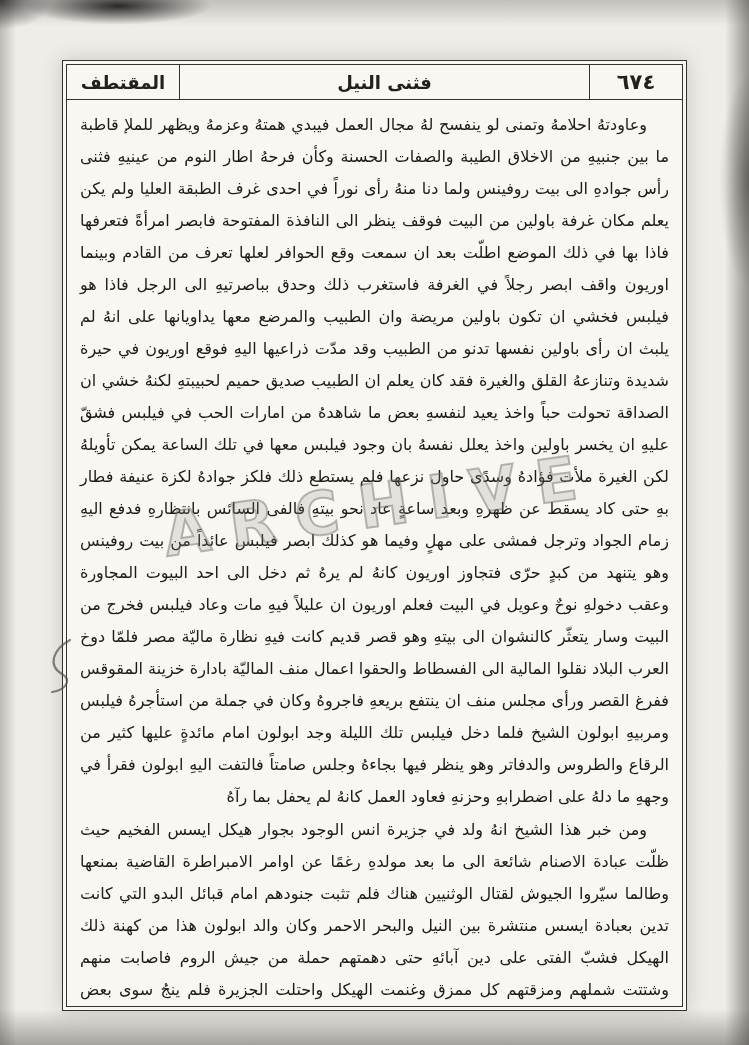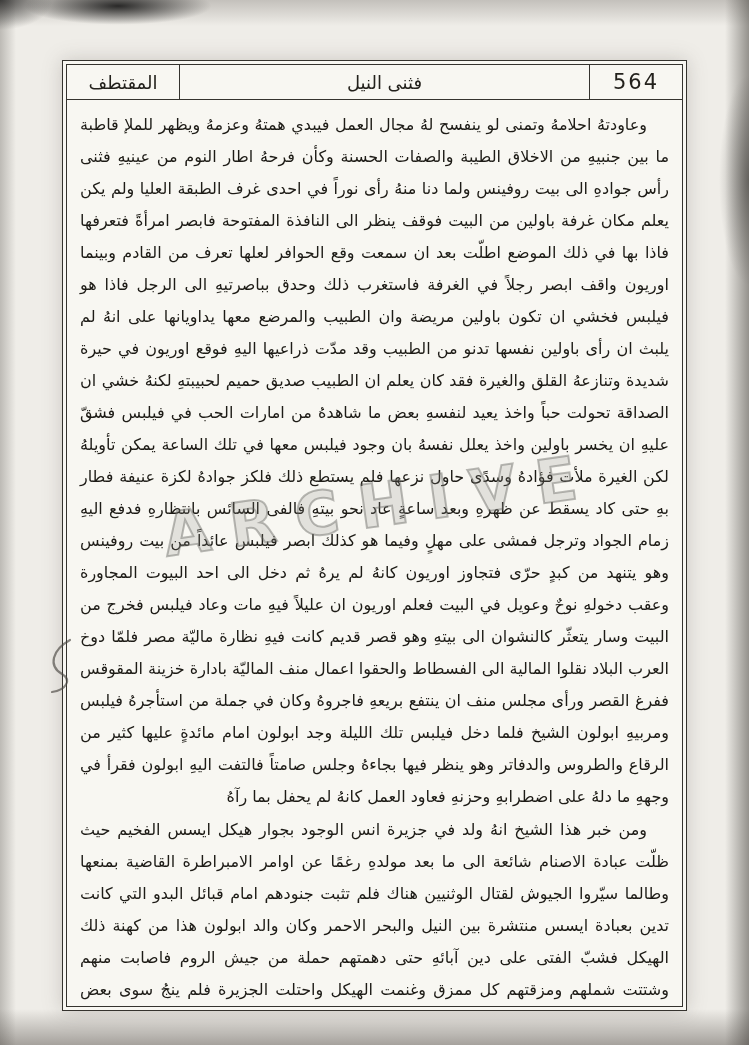--- a/index.html
+++ b/index.html
@@ -46,21 +46,21 @@
     align-items: stretch;
     border-bottom: 1px solid #35332e;
     height: 34px;
     flex: 0 0 34px;
     color: #23211c;
   }
   .hdr-cell {
     display: flex;
     align-items: center;
     justify-content: center;
-    font-weight: normal;
+    font-weight: bold;
   }
   .hdr-number {
     flex: 0 0 92px;
     border-left: 1px solid #35332e;
     font-size: 21px;
     letter-spacing: 2px;
   }
   .hdr-title {
     flex: 1 1 auto;
     font-size: 18px;
@@ -107,21 +107,21 @@
 </style>
 </head>
 <body>
 
 <div class="scan">
 
   <div class="page-frame">
     <div class="page-inner">
 
       <div class="page-header">
-        <div class="hdr-cell hdr-number">564</div>
+        <div class="hdr-cell hdr-number">٦٧٤</div>
         <div class="hdr-cell hdr-title">فثنى النيل</div>
         <div class="hdr-cell hdr-publication">المقتطف</div>
       </div>
 
       <div class="page-body">
         <p>وعاودتهُ احلامهُ وتمنى لو ينفسح لهُ مجال العمل فيبدي همتهُ وعزمهُ ويظهر للملإ قاطبة ما بين جنبيهِ من الاخلاق الطيبة والصفات الحسنة وكأن فرحهُ اطار النوم من عينيهِ فثنى رأس جوادهِ الى بيت روفينس ولما دنا منهُ رأى نوراً في احدى غرف الطبقة العليا ولم يكن يعلم مكان غرفة باولين من البيت فوقف ينظر الى النافذة المفتوحة فابصر امرأةً فتعرفها فاذا بها في ذلك الموضع اطلّت بعد ان سمعت وقع الحوافر لعلها تعرف من القادم وبينما اوريون واقف ابصر رجلاً في الغرفة فاستغرب ذلك وحدق بباصرتيهِ الى الرجل فاذا هو فيلبس فخشي ان تكون باولين مريضة وان الطبيب والمرضع معها يداويانها على انهُ لم يلبث ان رأى باولين نفسها تدنو من الطبيب وقد مدّت ذراعيها اليهِ فوقع اوريون في حيرة شديدة وتنازعهُ القلق والغيرة فقد كان يعلم ان الطبيب صديق حميم لحبيبتهِ لكنهُ خشي ان الصداقة تحولت حباً واخذ يعيد لنفسهِ بعض ما شاهدهُ من امارات الحب في فيلبس فشقّ عليهِ ان يخسر باولين واخذ يعلل نفسهُ بان وجود فيلبس معها في تلك الساعة يمكن تأويلهُ لكن الغيرة ملأت فؤادهُ وسدًى حاول نزعها فلم يستطع ذلك فلكز جوادهُ لكزة عنيفة فطار بهِ حتى كاد يسقط عن ظهرهِ وبعد ساعةٍ عاد نحو بيتهِ فالفى السائس بانتظارهِ فدفع اليهِ زمام الجواد وترجل فمشى على مهلٍ وفيما هو كذلك ابصر فيلبس عائداً من بيت روفينس وهو يتنهد من كبدٍ حرّى فتجاوز اوريون كانهُ لم يرهُ ثم دخل الى احد البيوت المجاورة وعقب دخولهِ نوحٌ وعويل في البيت فعلم اوريون ان عليلاً فيهِ مات وعاد فيلبس فخرج من البيت وسار يتعثّر كالنشوان الى بيتهِ وهو قصر قديم كانت فيهِ نظارة ماليّة مصر فلمّا دوخ العرب البلاد نقلوا المالية الى الفسطاط والحقوا اعمال منف الماليّة بادارة خزينة المقوقس ففرغ القصر ورأى مجلس منف ان ينتفع بريعهِ فاجروهُ وكان في جملة من استأجرهُ فيلبس ومربيهِ ابولون الشيخ فلما دخل فيلبس تلك الليلة وجد ابولون امام مائدةٍ عليها كثير من الرقاع والطروس والدفاتر وهو ينظر فيها بجاءهُ وجلس صامتاً فالتفت اليهِ ابولون فقرأ في وجههِ ما دلهُ على اضطرابهِ وحزنهِ فعاود العمل كانهُ لم يحفل بما رآهُ</p>
         <p>ومن خبر هذا الشيخ انهُ ولد في جزيرة انس الوجود بجوار هيكل ايسس الفخيم حيث ظلّت عبادة الاصنام شائعة الى ما بعد مولدهِ رغمًا عن اوامر الامبراطرة القاضية بمنعها وطالما سيّروا الجيوش لقتال الوثنيين هناك فلم تثبت جنودهم امام قبائل البدو التي كانت تدين بعبادة ايسس منتشرة بين النيل والبحر الاحمر وكان والد ابولون هذا من كهنة ذلك الهيكل فشبّ الفتى على دين آبائهِ حتى دهمتهم حملة من جيش الروم فاصابت منهم وشتتت شملهم ومزقتهم كل ممزق وغنمت الهيكل واحتلت الجزيرة فلم ينجُ سوى بعض الكهنة وبينهم اهل بيت ابولون ففرّ هؤلاء</p>
       </div>
 
     </div>

